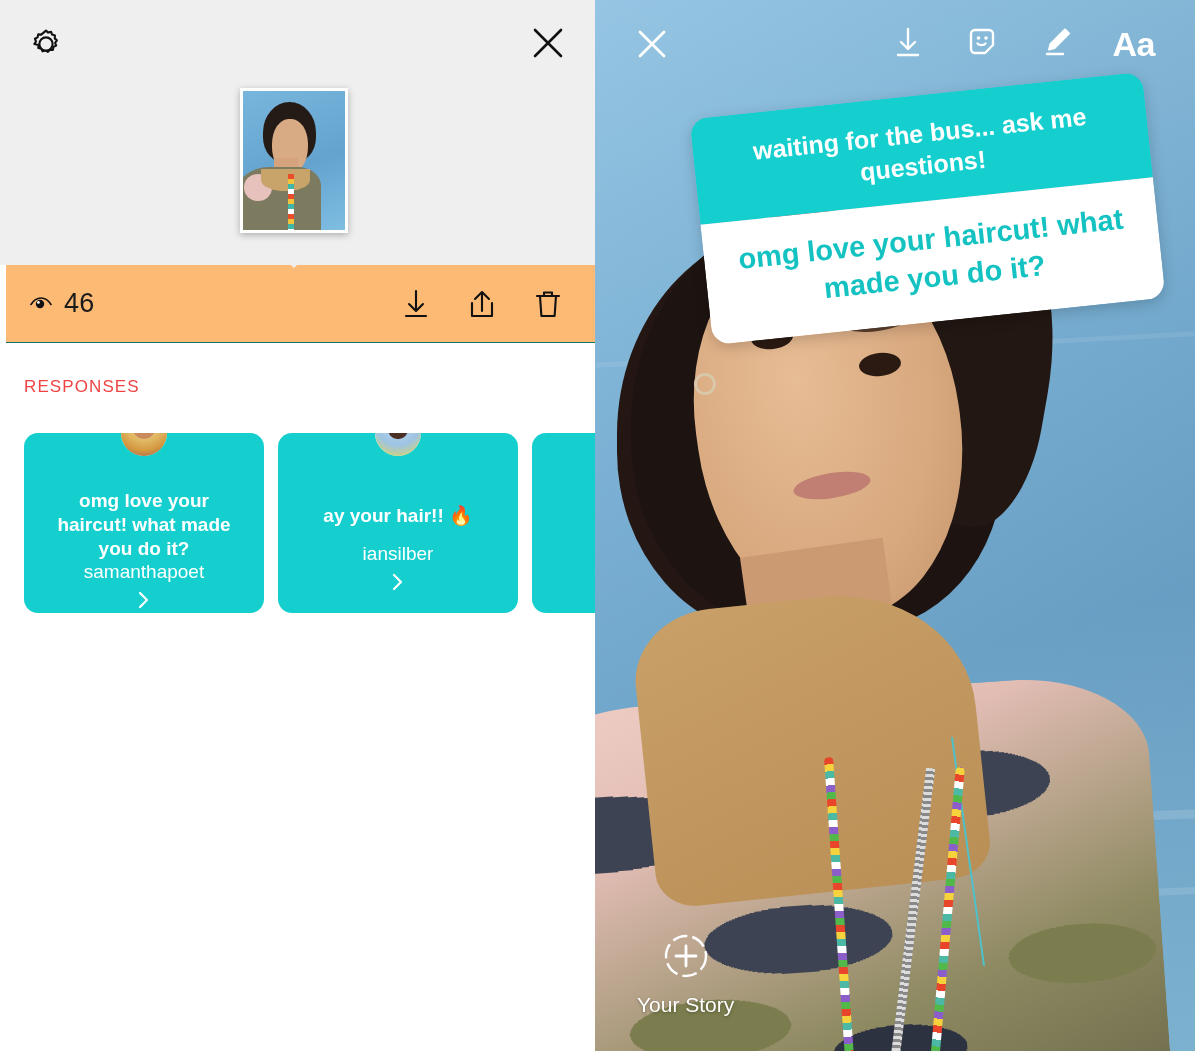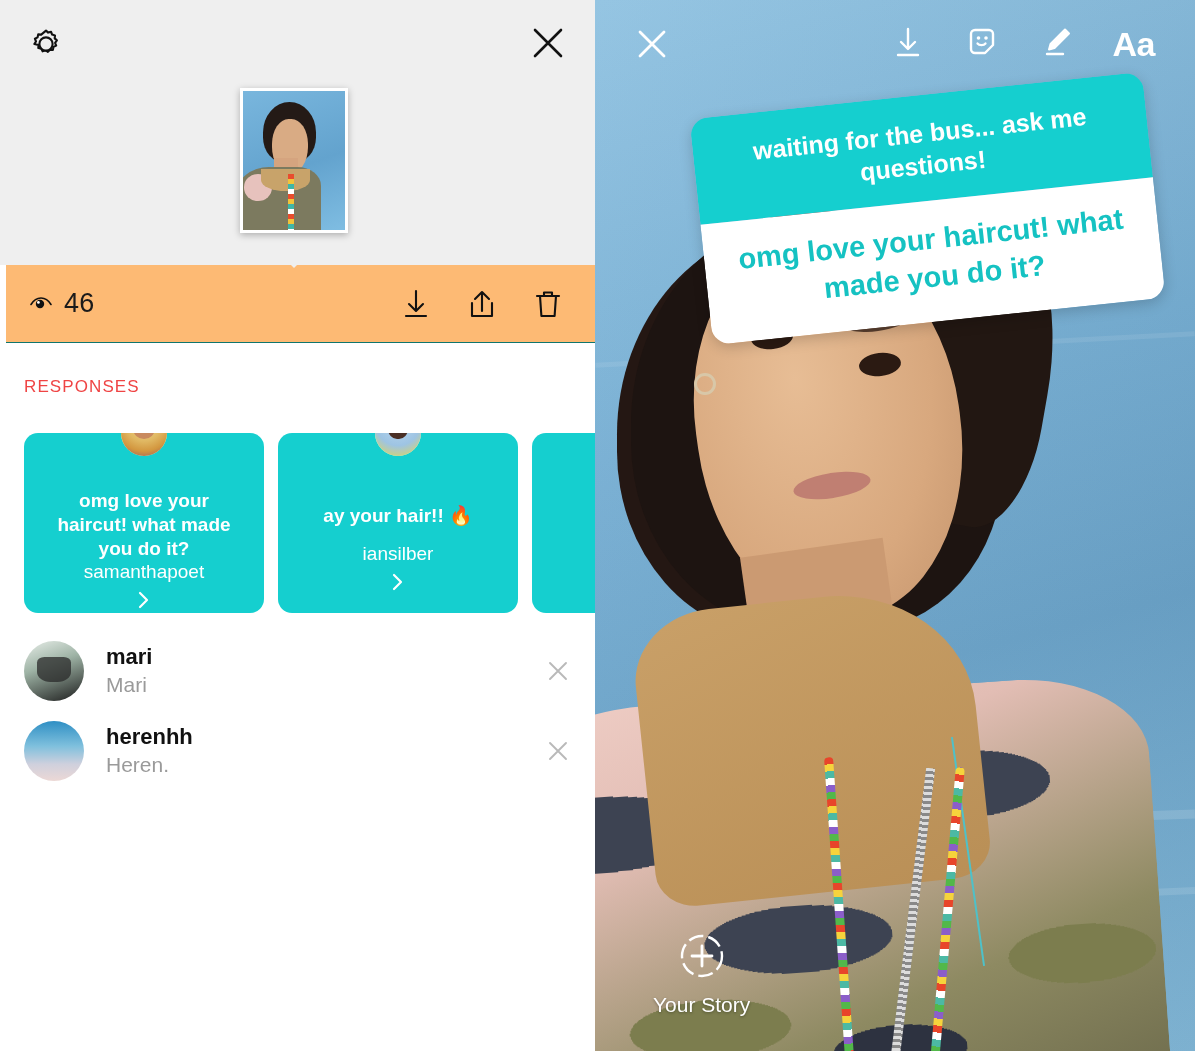--- a/index.html
+++ b/index.html
@@ -249,21 +249,21 @@
     z-index: 6;
   }
 
   .story-bottombar {
     position:absolute; left:0; right:0; bottom:0; height: 130px;
     display:flex; align-items:center; padding: 0 26px 22px; z-index: 10;
   }
   .bb-item { display:flex; flex-direction:column; align-items:center; gap:10px; cursor:pointer; }
   .bb-label { color:#fff; font-size: 21px; font-weight: 400;
     text-shadow: 0 1px 3px rgba(0,0,0,.35); }
-  .your-story { margin-left: 32px; text-align: right; }
+  .your-story { margin-left: 16px; text-align: right; }
   .options { margin-left: 70px; }
   .dots-icon { height: 44px; display:flex; align-items:center; justify-content:center; }
   .send-to {
     margin-left:auto;
     background:#fff; border-radius: 36px;
     padding: 18px 28px 18px 34px;
     display:flex; align-items:center; gap: 14px;
     box-shadow: 0 2px 9px rgba(0,0,0,.2); cursor:pointer;
     margin-bottom: 18px;
   }
@@ -374,49 +374,20 @@
 
         <div class="resp-card partial">
           
         </div>
 
       </div>
     </div>
 
 
 
-    <div class="viewers-list">
-
-      <div class="viewer-row">
-        <div class="viewer-avatar vav1"></div>
-        <div class="viewer-names">
-          <div class="viewer-handle">mari</div>
-          <div class="viewer-fullname">Mari</div>
-        </div>
-        <span class="viewer-x">
-          <svg viewBox="0 0 22 22" width="22" height="22">
-              <path d="M3 3l16 16M19 3L3 19" stroke="#b9b9b9" stroke-width="1.9" stroke-linecap="round"></path>
-            </svg>
-        </span>
-      </div>
-
-      <div class="viewer-row">
-        <div class="viewer-avatar vav2"></div>
-        <div class="viewer-names">
-          <div class="viewer-handle">herenhh</div>
-          <div class="viewer-fullname">Heren.</div>
-        </div>
-        <span class="viewer-x">
-          <svg viewBox="0 0 22 22" width="22" height="22">
-              <path d="M3 3l16 16M19 3L3 19" stroke="#b9b9b9" stroke-width="1.9" stroke-linecap="round"></path>
-            </svg>
-        </span>
-      </div>
-
-    </div>
   </div>
 
   <div class="right-panel">
 
     <div class="photo">
       <div class="wall"></div>
       <div class="wall-line3"></div>
       <div class="wall-line1"></div>
       <div class="wall-line2"></div>
       <div class="hair"></div>

